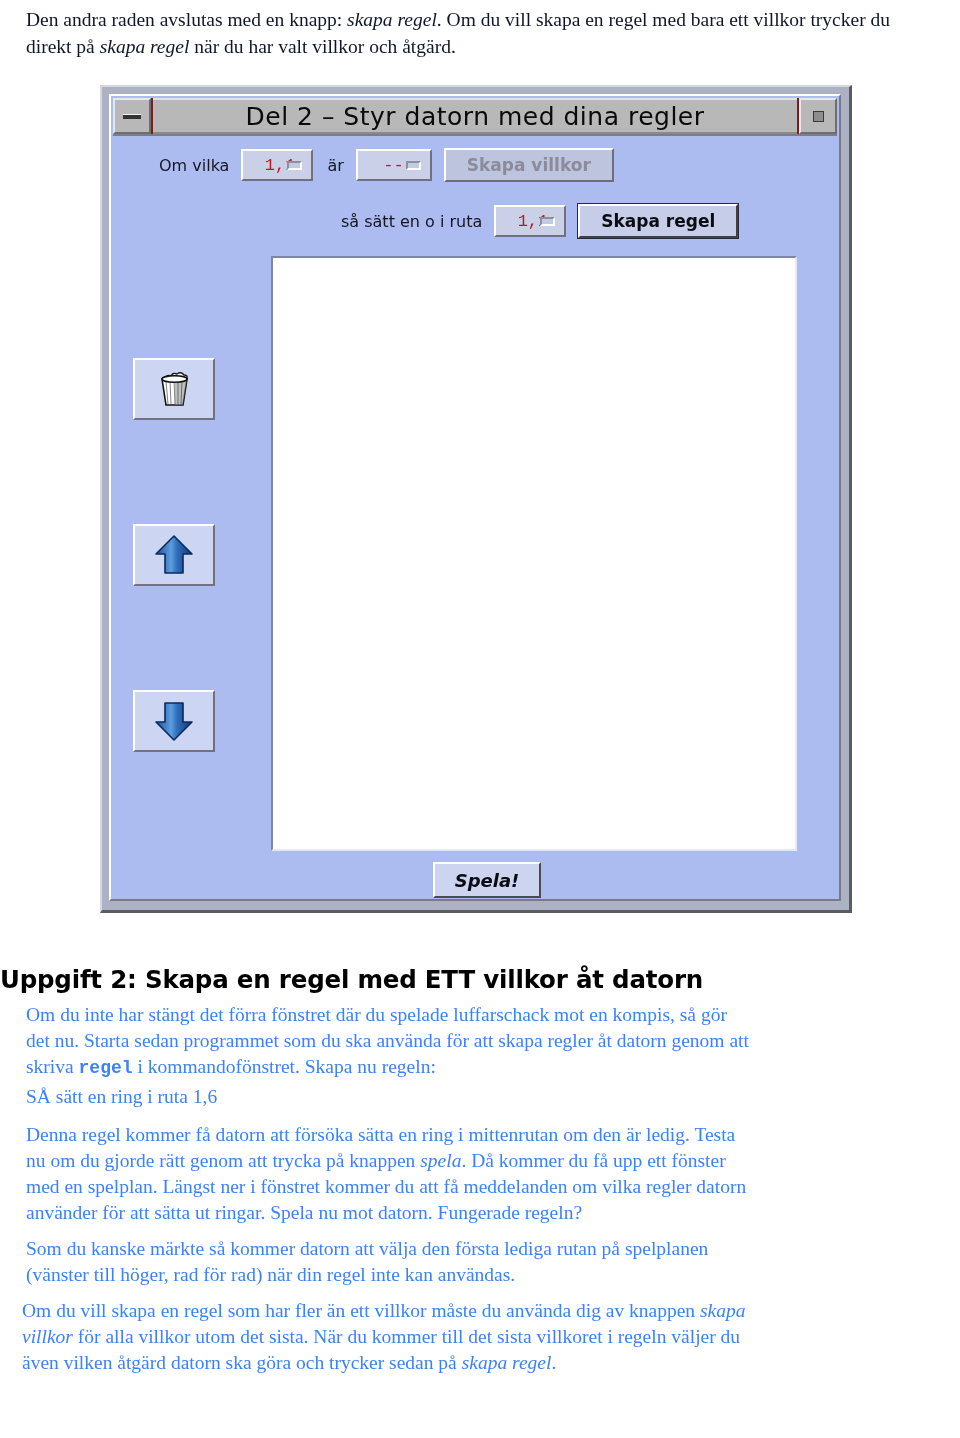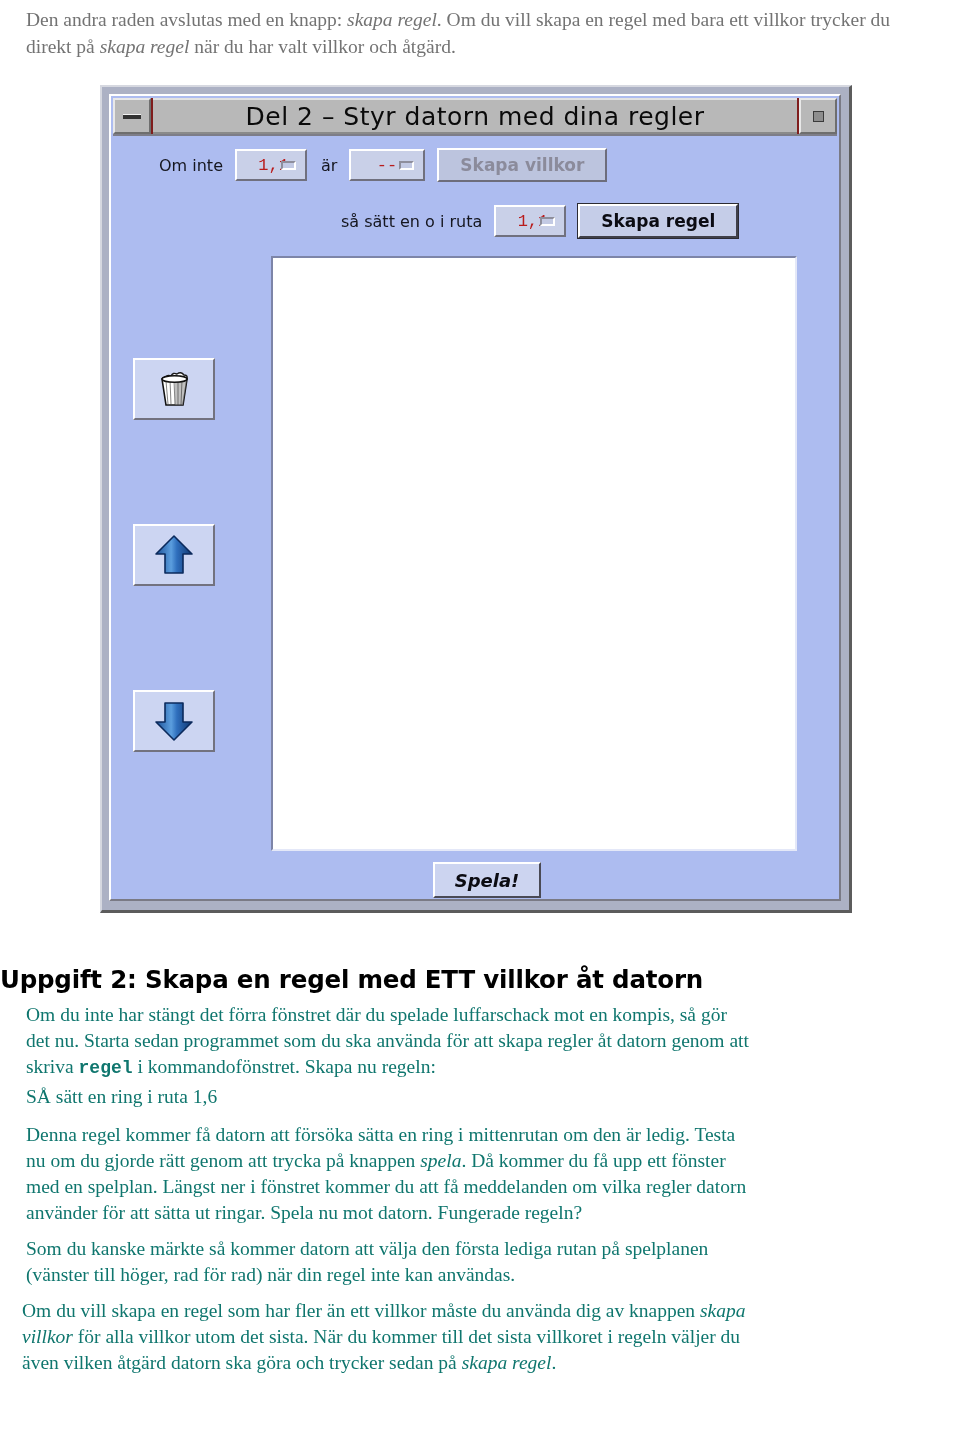--- a/index.html
+++ b/index.html
@@ -14,21 +14,21 @@
     font-family: "Liberation Serif", serif;
     color: #000000;
     overflow: hidden;
   }
 
   
   .doc-para {
     font-family: "Liberation Serif", serif;
     font-size: 19.5px;
     line-height: 27px;
-    color: #737373;
+    color: #0f172a;
     margin: 0;
   }
   .intro-para {
     position: absolute;
     left: 26px;
     top: 6px;
     width: 912px;
   }
   .it { font-style: italic; }
   .mono { font-family: "Liberation Mono", monospace; font-weight: bold; font-size: 18px; }
@@ -270,21 +270,21 @@
     padding-left: 0px;
     letter-spacing: -0.2px;
   }
   #body-text p {
     font-family: "Liberation Serif", serif;
     font-size: 19.5px;
     line-height: 26px;
     margin: 0 0 10px 0;
     padding-left: 26px;
     padding-right: 18px;
-    color: #0f766e;
+    color: #3b82f6;
   }
   #body-text p.tight { margin-bottom: 2px; }
   #body-text p.rule-line { margin-bottom: 0; line-height: 27px; }
   #body-text p.rule-line.last { margin-bottom: 12px; }
 </style>
 </head>
 <body>
 
 <p class="doc-para intro-para"><span>Den andra raden avslutas med en knapp: </span><span class="it">skapa regel</span><span>. Om du vill skapa en regel med bara ett villkor trycker du direkt på </span><span class="it">skapa regel</span><span> när du har valt villkor och åtgärd.</span></p>
 
@@ -296,21 +296,21 @@
         <div class="tb-btn">
           <div class="tb-min-glyph"></div>
         </div>
         <div class="tb-title">Del 2 – Styr datorn med dina regler</div>
         <div class="tb-btn">
           <div class="tb-max-glyph"></div>
         </div>
       </div>
 
       <div class="row" id="cond-row">
-        <span class="widget-label">Om inte</span>
+        <span class="widget-label">Om vilka</span>
 
         <div class="opt" id="cond-cell-opt">
           <span class="opt-txt">1,1</span>
           <span class="indicator"></span>
         </div>
 
         <span class="widget-label" style="margin-left:14px;">är</span>
 
 
         <div class="opt" id="cond-conn-opt">

